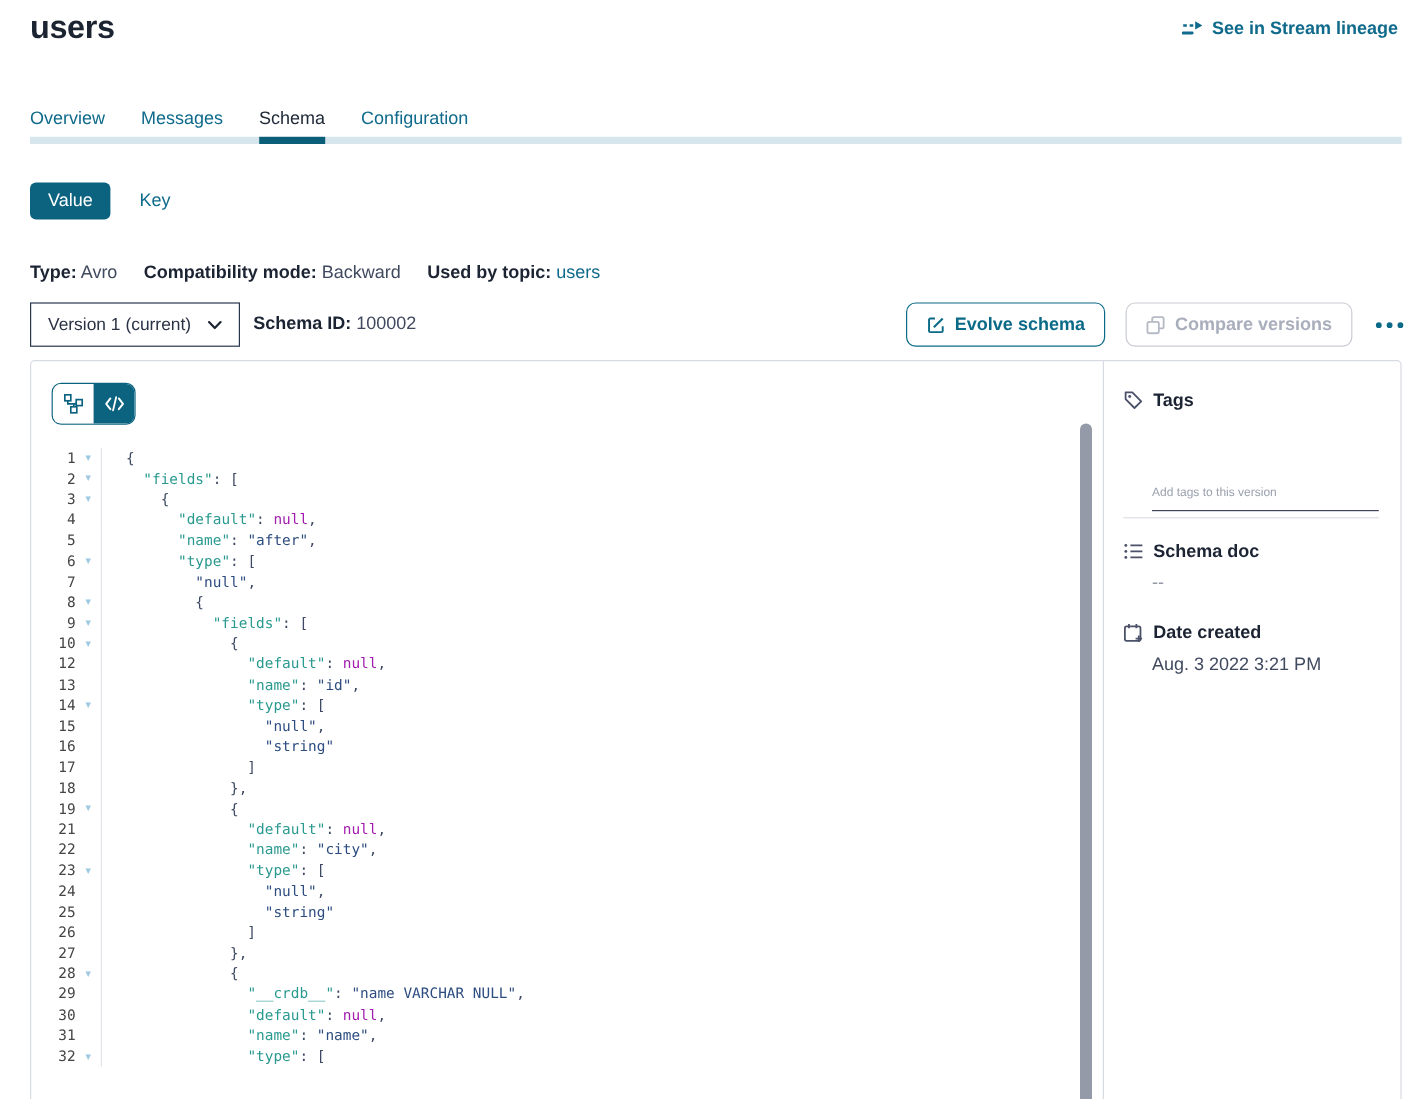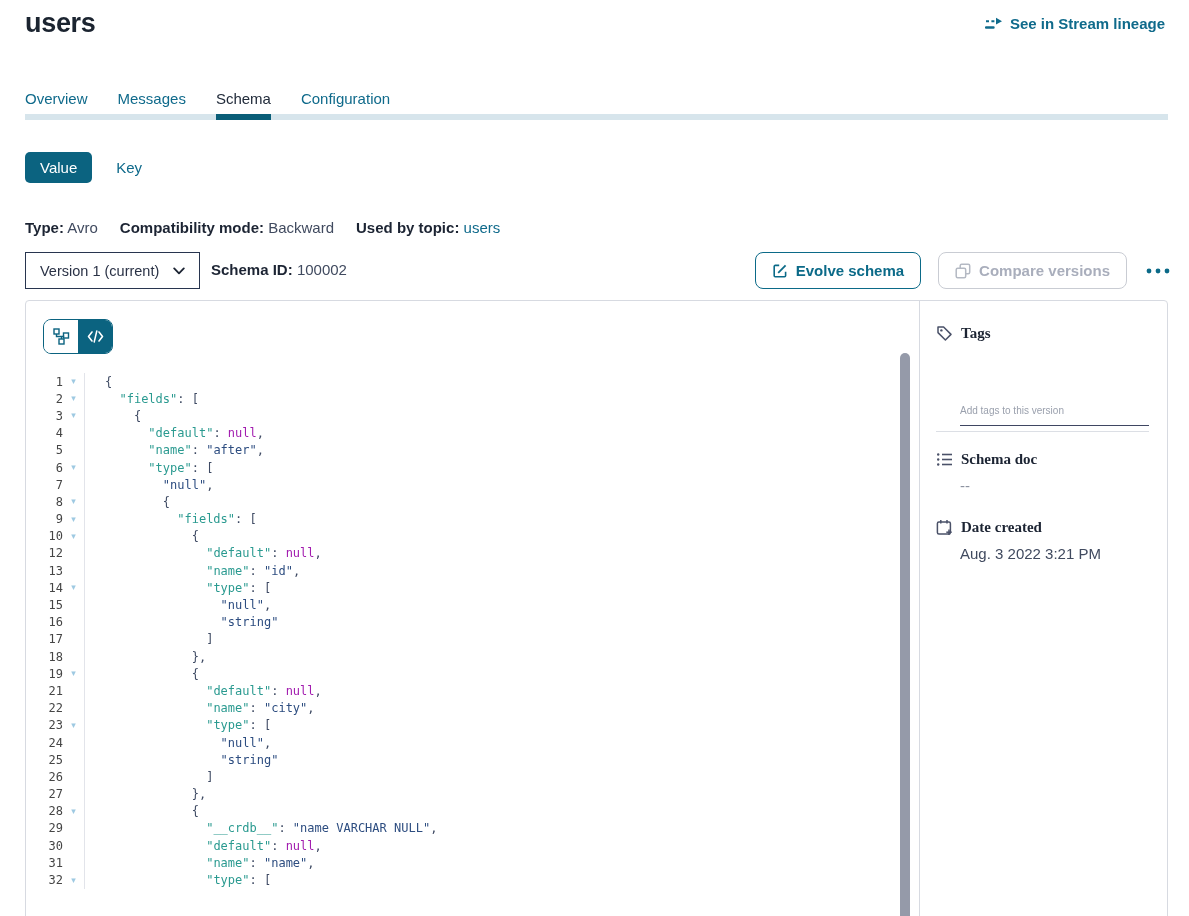--- a/index.html
+++ b/index.html
@@ -62,21 +62,21 @@
   .cl-num { width:37px; text-align:right; font-family:"DejaVu Sans Mono", monospace; font-size:12px; color:#454545; }
   .cl-fold { width:21px; text-align:center; font-size:9px; color:#9ec9e2; cursor:pointer; line-height:1; }
   .cl-code { white-space:pre; padding-left:20px; font-family:"DejaVu Sans Mono", monospace; font-size:12px; }
   .tk-p { color:#3e4a63; }
   .tk-k { color:#2a9a90; }
   .tk-s { color:#2d4d80; }
   .tk-n { color:#a21caf; }
   .scroll-thumb { position:absolute; right:9px; top:52px; height:600px; width:10px; border-radius:5px; background:#959aa9; cursor:pointer; }
 
   
-  .sb-head { position:absolute; left:16px; display:flex; align-items:center; gap:8px; font-size:15px; font-weight:700; color:#1c2433;font-family:Liberation Serif, serif; }
+  .sb-head { position:absolute; left:16px; display:flex; align-items:center; gap:8px; font-size:15px; font-weight:700; color:#1c2433; }
   .sb-head svg { flex:0 0 auto; }
   .tags-head { top:24px; }
   .tags-input { position:absolute; left:40px; right:18px; top:55px; height:30px; border:none; outline:none;
                 border-bottom:1px solid #3f4662; font-size:10px; color:#404a5f; background:transparent;margin-top:40px; }
   .tags-input::placeholder { color:#9aa0ad; }
   .sb-div { position:absolute; left:16px; right:18px; top:130px; height:1px; background:#dcdfe5; }
   .doc-head { top:150px;align-items:flex-end; }
   .doc-value { position:absolute; left:40px; top:176px; font-size:15px; color:#8d93a0; }
   .date-head { top:218px; }
   .date-value { position:absolute; left:40px; top:244px; font-size:15px; color:#404a5f; }

